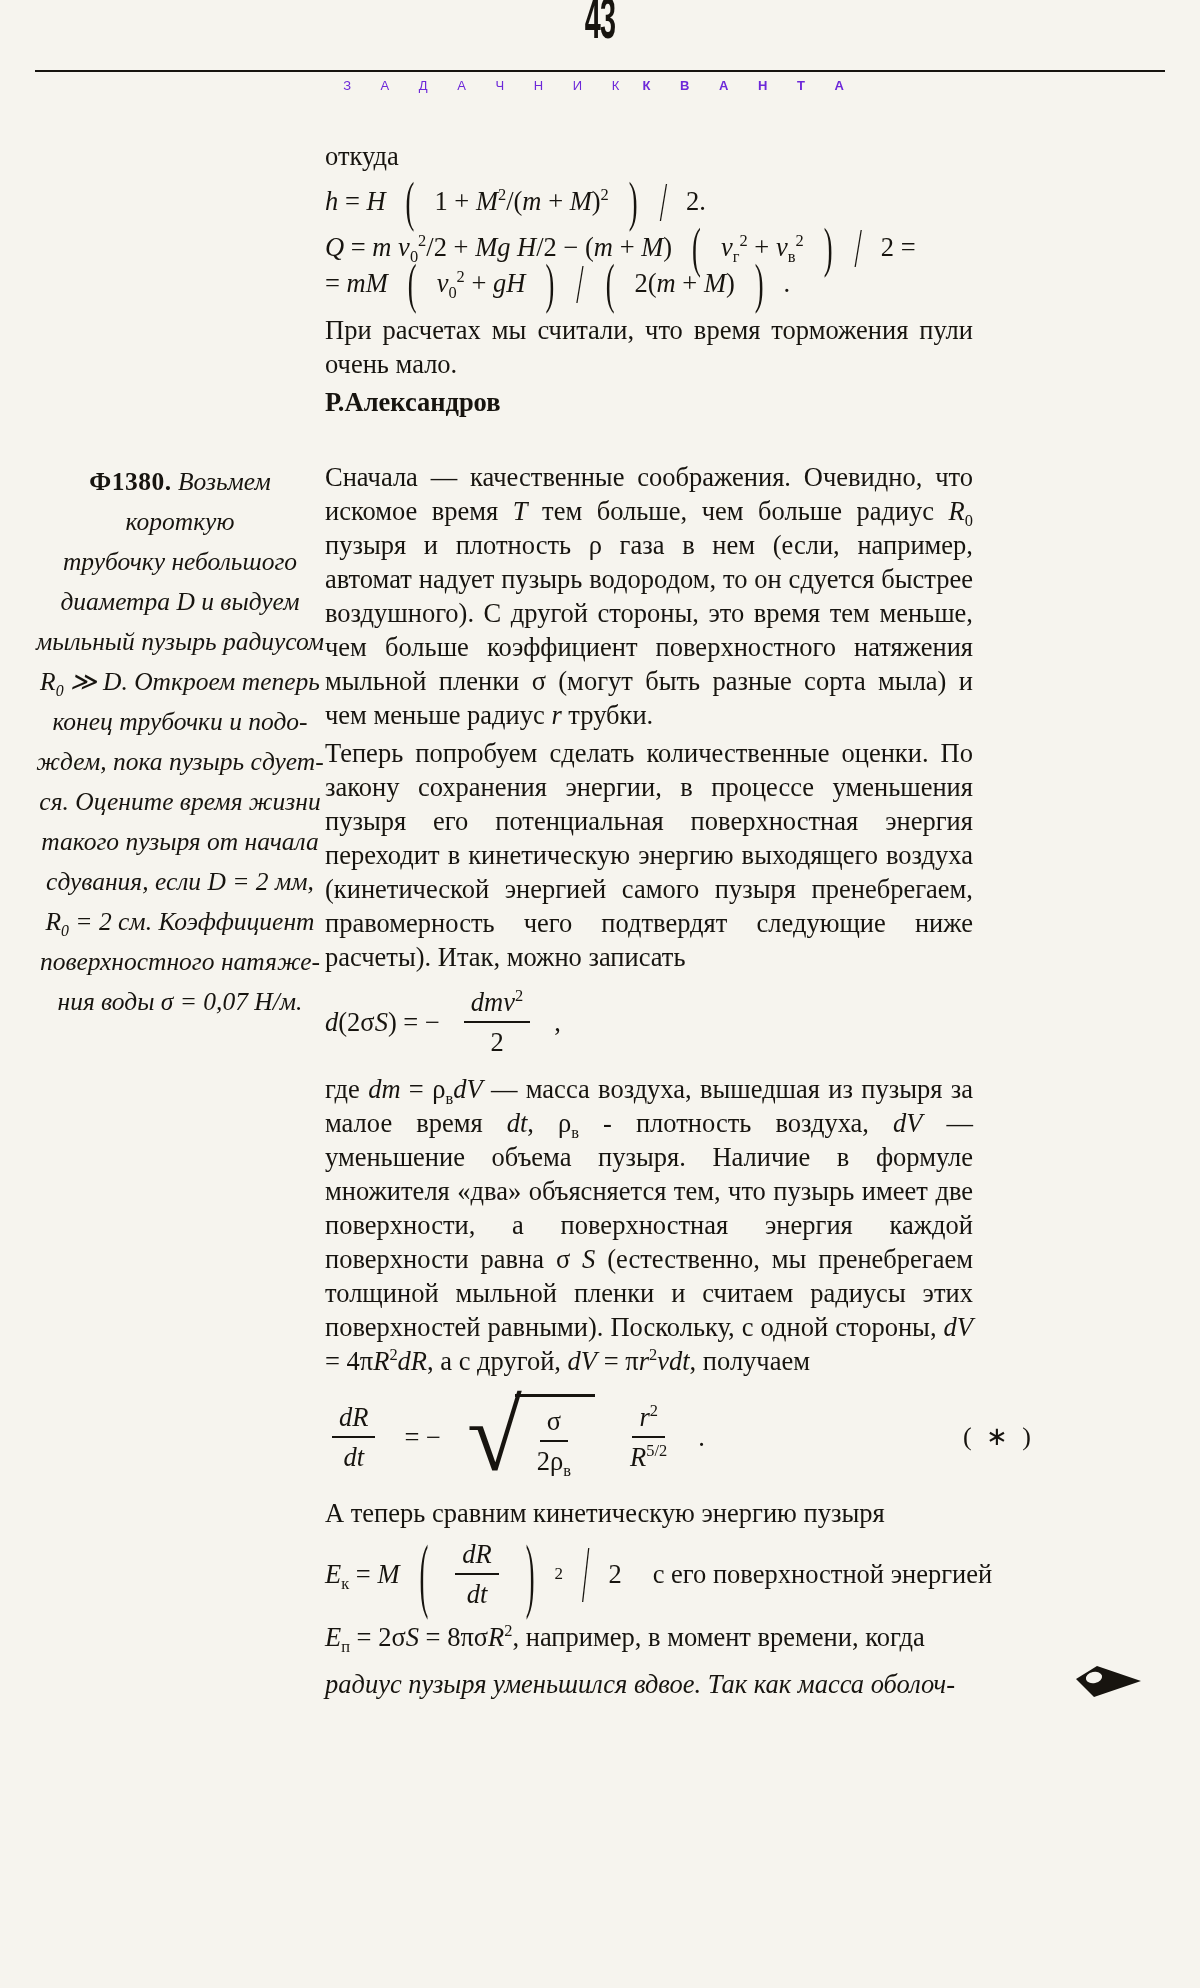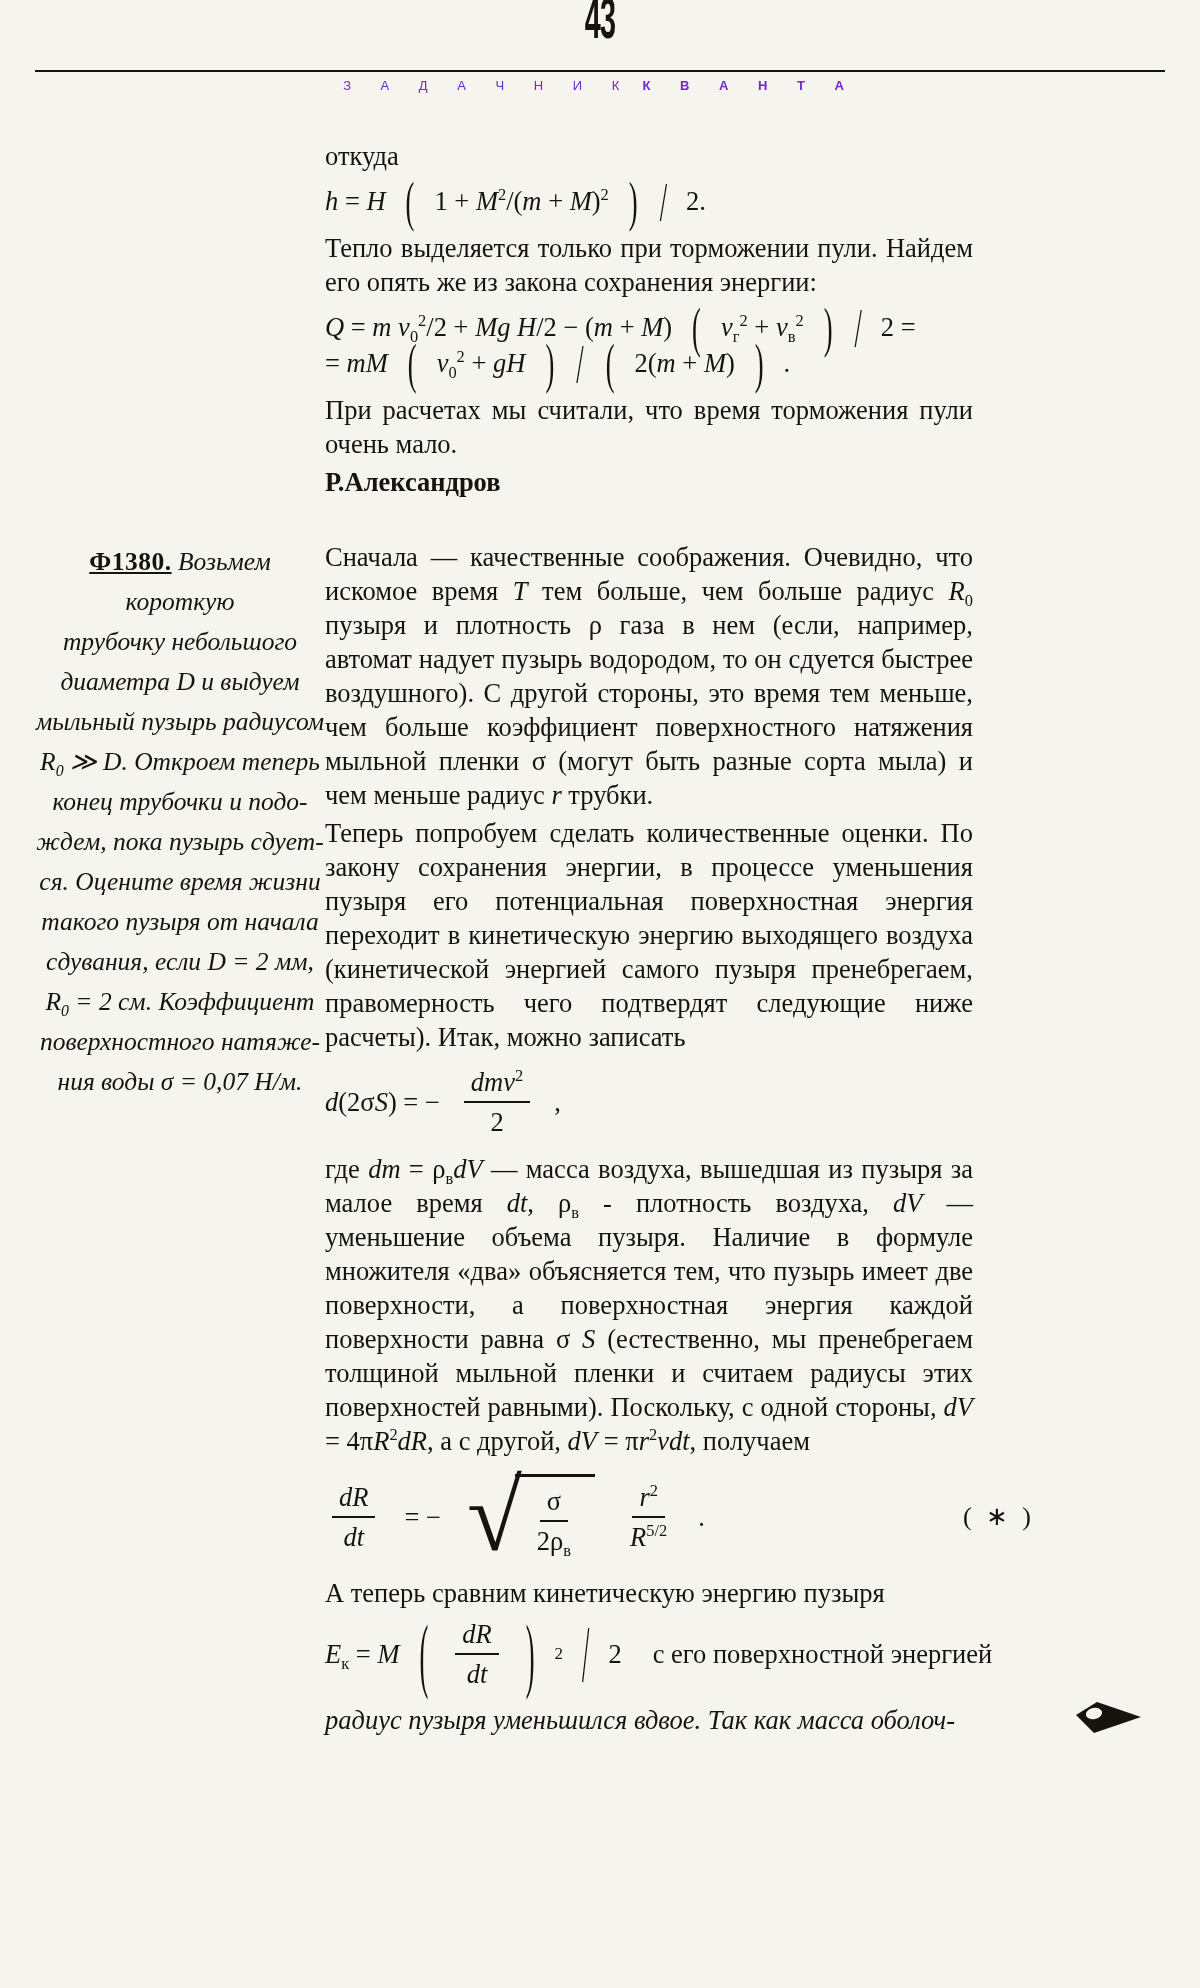--- a/index.html
+++ b/index.html
@@ -30,21 +30,21 @@
   .narrow{width:648px;}
   
   p.body{font-size:26.5px;line-height:34px;margin:0 0 4px;text-align:justify;}
   .lead{font-size:26.5px;line-height:34px;}
   .author{font-size:26.5px;font-weight:700;margin-top:6px;}
   
   .problem{
     font-size:25.5px;line-height:40px;font-style:italic;text-align:center;
     padding-top:2px;
   }
-  .problem b{font-style:normal;font-weight:700;letter-spacing:.5px;text-decoration:underline;}
+  .problem b{font-style:normal;font-weight:700;letter-spacing:.5px;}
   
   .formula{
     font-size:26.5px;line-height:32px;display:flex;align-items:center;
     margin:12px 0 14px;white-space:nowrap;gap:17px;
   }
   .formula i, p.body i, .problem i{font-family:"Liberation Serif",serif;}
   sup{font-size:62%;line-height:0;}
   sub{font-size:62%;line-height:0;}
   .bp{display:inline-block;transform:scaleY(2.1);transform-origin:center;font-weight:300;padding:0 3px;}
   .bp.xl{transform:scaleY(3.1);}
@@ -82,21 +82,20 @@
 
     <div class="formula">
       <span><i>h</i> = <i>H</i></span>
       <span class="bp">(</span>
       <span>1 + <i>M</i><sup>2</sup>/(<i>m</i> + <i>M</i>)<sup>2</sup></span>
       <span class="bp">)</span>
       <span class="bs">/</span>
       <span>2.</span>
     </div>
 
-    <p class="body">Тепло выделяется только при торможении пули. Найдем его опять же из закона сохранения энергии:</p>
 
     <div class="formula" style="margin-bottom:4px;">
       <span><i>Q</i> = <i>m</i> <i>v</i><sub>0</sub><sup>2</sup>/2 + <i>Mg</i> <i>H</i>/2 − (<i>m</i> + <i>M</i>)</span>
       <span class="bp">(</span>
       <span><i>v</i><sub>г</sub><sup>2</sup> + <i>v</i><sub>в</sub><sup>2</sup></span>
       <span class="bp">)</span>
       <span class="bs">/</span>
       <span>2 =</span>
     </div>
     <div class="formula" style="margin-top:4px;">
@@ -170,20 +169,21 @@
           <span class="num"><i>dR</i></span>
           <span class="den"><i>dt</i></span>
         </span>
         <span class="bp xl">)</span>
         <span class="hisup">2</span>
         <span class="bs xl">/</span>
         <span>2</span>
         <span class="inline-tail">с его поверхностной энергией</span>
       </div>
 
+      <p class="body" style="width:786px;margin-bottom:10px;"><span><i>E</i><sub>п</sub> = 2σ<i>S</i> = 8πσ<i>R</i><sup>2</sup></span><span>, например, в момент времени, когда</span></p>
 
       <div class="lastline-row">
         <p class="body">радиус пузыря уменьшился вдвое. Так как масса оболоч-</p>
         <span class="arrow">
           <svg width="70" height="36" viewBox="0 0 70 36" xmlns="http://www.w3.org/2000/svg">
             <polygon points="3,15 24,2 68,17 21,33" fill="#17140f"></polygon>
             <ellipse cx="21" cy="13.5" rx="8.2" ry="5.6" fill="#f6f4ee" transform="rotate(-12 21 13.5)"></ellipse>
           </svg>
         </span>
       </div>

